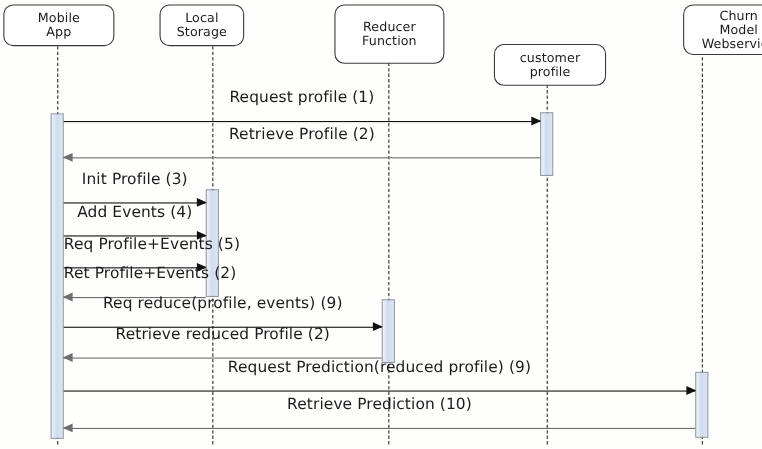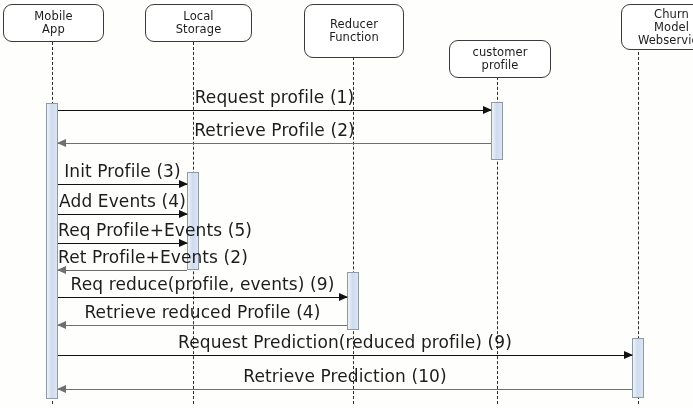--- a/index.html
+++ b/index.html
@@ -73,24 +73,24 @@
   .msg.fwd .head {
     right: -1px;
     border-left: 9px solid #111111;
   }
   .msg.ret .head {
     left: -1px;
     border-right: 9px solid #6f6f6f;
   }
   .msg .label {
     position: absolute;
-    bottom: 3px;
+    bottom: 13px;
     width: 100%;
     text-align: center;
-    font-size: 17px;
+    font-size: 14px;
     color: #1c1c1c;
     white-space: nowrap;
     letter-spacing: 0.1px;
   }
 </style>
 </head>
 <body>
 
 <div id="canvas">
   <div id="lifelines-layer">
@@ -139,36 +139,36 @@
         <div class="label">Ret Profile+Events (2)</div>
       </div>
       <div class="msg fwd" style="left: 58px; top: 297px; width: 289px;">
         <div class="line" style="width: 289px;"></div>
         <div class="head"></div>
         <div class="label">Req reduce(profile, events) (9)</div>
       </div>
       <div class="msg ret" style="left: 58px; top: 325px; width: 289px;">
         <div class="line" style="width: 289px;"></div>
         <div class="head"></div>
-        <div class="label">Retrieve reduced Profile (4)</div>
+        <div class="label">Retrieve reduced Profile (2)</div>
       </div>
       <div class="msg fwd" style="left: 58px; top: 355px; width: 574px;">
         <div class="line" style="width: 574px;"></div>
         <div class="head"></div>
         <div class="label">Request Prediction(reduced profile) (9)</div>
       </div>
       <div class="msg ret" style="left: 58px; top: 389px; width: 574px;">
         <div class="line" style="width: 574px;"></div>
         <div class="head"></div>
         <div class="label">Retrieve Prediction (10)</div>
       </div>
     </div>
   <div id="heads-layer">
       <div class="lifeline-head" style="left: 3px; top: 4px; width: 101px; height: 38px;">Mobile App</div>
-      <div class="lifeline-head" style="left: 145px; top: 4px; width: 107px; height: 38px;">Local Storage</div>
+      <div class="lifeline-head" style="left: 145px; top: 4px; width: 77px; height: 38px;">Local Storage</div>
       <div class="lifeline-head" style="left: 304px; top: 4px; width: 100px; height: 54px;">Reducer
 Function</div>
       <div class="lifeline-head" style="left: 449px; top: 4px; width: 102px; height: 38px; margin-top: 36px;">customer
 profile</div>
       <div class="lifeline-head" style="left: 621px; top: 4px; width: 101px; height: 46px;">Churn Model
 Webservice</div>
     </div>
 </div>
 
 </body></html>

